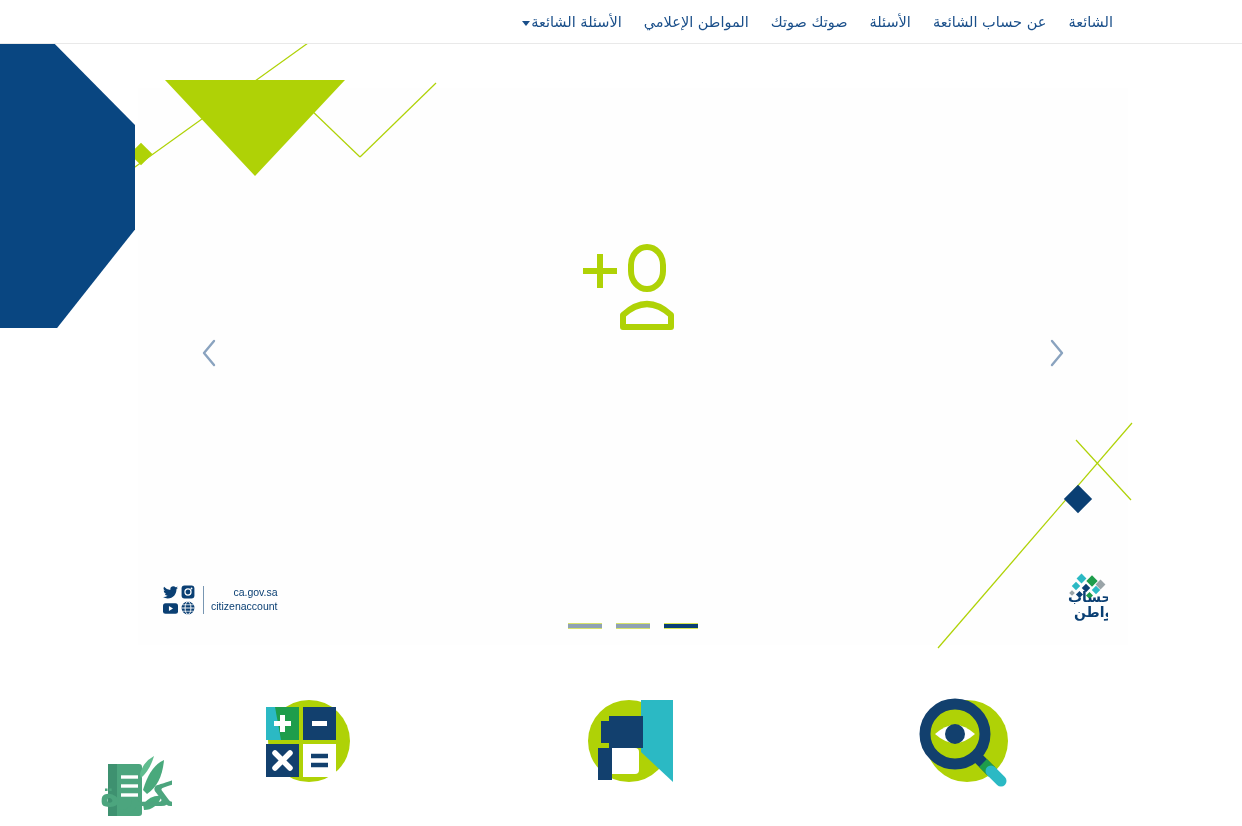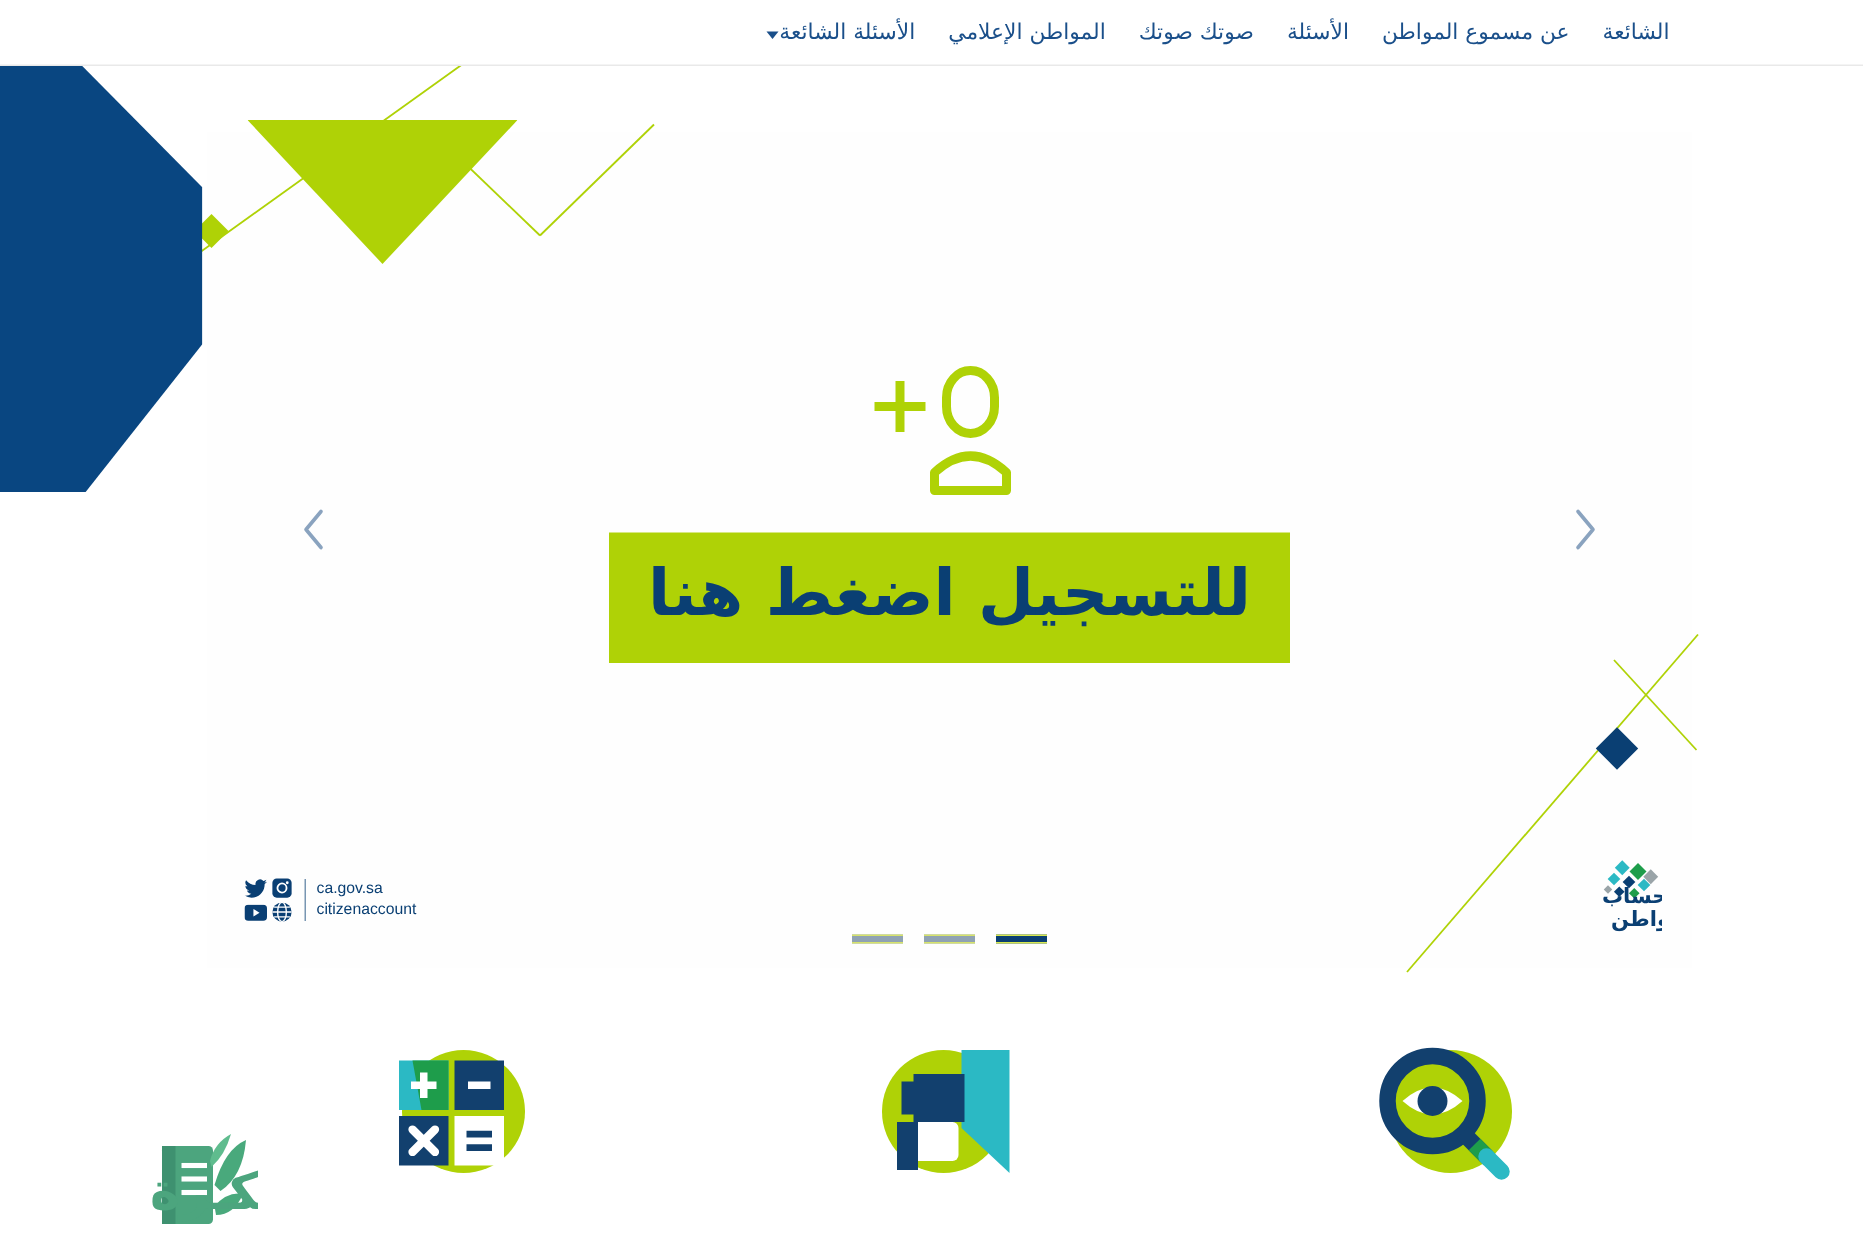--- a/index.html
+++ b/index.html
@@ -193,21 +193,21 @@
     display: flex; align-items: center; justify-content: center;
     cursor: pointer;
   }
   .social-divider {
     width: 1px; height: 28px; background: #0a3f73; opacity: .55;
   }
   .social-handles {
     display: flex; flex-direction: column; justify-content: center;
     font-size: 10.5px; color: #0a3f73; line-height: 1.32;
     font-family: "Liberation Sans", sans-serif;
-    direction: ltr; text-align: left;
+    direction: ltr; text-align: right;
   }
 
   
   .hero-logo {
     position: absolute;
     right: 20px; top: 485px;
     width: 92px; height: 48px;
     z-index: 45;
     cursor: pointer;
   }
@@ -246,21 +246,21 @@
 <body>
 
 <div id="page">
 
   <nav class="topnav">
     <ul class="nav-list">
       <li class="nav-item">
         <span>الشائعة</span>
       </li>
       <li class="nav-item">
-        <span>عن مسموع المواطن</span>
+        <span>عن حساب الشائعة</span>
       </li>
       <li class="nav-item">
         <span>الأسئلة</span>
       </li>
       <li class="nav-item">
         <span>صوتك صوتك</span>
       </li>
       <li class="nav-item">
         <span>المواطن الإعلامي</span>
       </li>
@@ -306,21 +306,20 @@
       <svg class="adduser-icon" viewBox="0 0 112 88" xmlns="http://www.w3.org/2000/svg">
 
         <line x1="6" y1="28" x2="40" y2="28" stroke="#AFD206" stroke-width="6" stroke-linecap="butt"></line>
         <line x1="23" y1="11" x2="23" y2="45" stroke="#AFD206" stroke-width="6" stroke-linecap="butt"></line>
 
         <rect x="54" y="4" width="32" height="42" rx="16" ry="18" fill="none" stroke="#AFD206" stroke-width="6"></rect>
 
         <path d="M46 84 L46 72 Q70 50 94 72 L94 84 Z" fill="none" stroke="#AFD206" stroke-width="6" stroke-linejoin="round"></path>
       </svg>
 
-      <div class="hero-cta">للتسجيل اضغط هنا</div>
     </div>
 
     <div class="social-strip">
       <div class="social-icons">
         <span>
           <svg width="15" height="13" viewBox="0 0 24 20" xmlns="http://www.w3.org/2000/svg">
             <path d="M24 2.4a9.6 9.6 0 0 1-2.8.8A4.9 4.9 0 0 0 23.3.4a9.8 9.8 0 0 1-3.1 1.2A4.9 4.9 0 0 0 11.8 6a13.9 13.9 0 0 1-10.1-5.1 4.9 4.9 0 0 0 1.5 6.5A4.8 4.8 0 0 1 1 6.8v.1a4.9 4.9 0 0 0 3.9 4.8 4.9 4.9 0 0 1-2.2.1 4.9 4.9 0 0 0 4.6 3.4A9.9 9.9 0 0 1 0 17.3a13.9 13.9 0 0 0 7.5 2.2c9.1 0 14-7.5 14-14v-.6A10 10 0 0 0 24 2.4z" fill="#0a3f73"></path>
           </svg>
         </span>
         <span>

